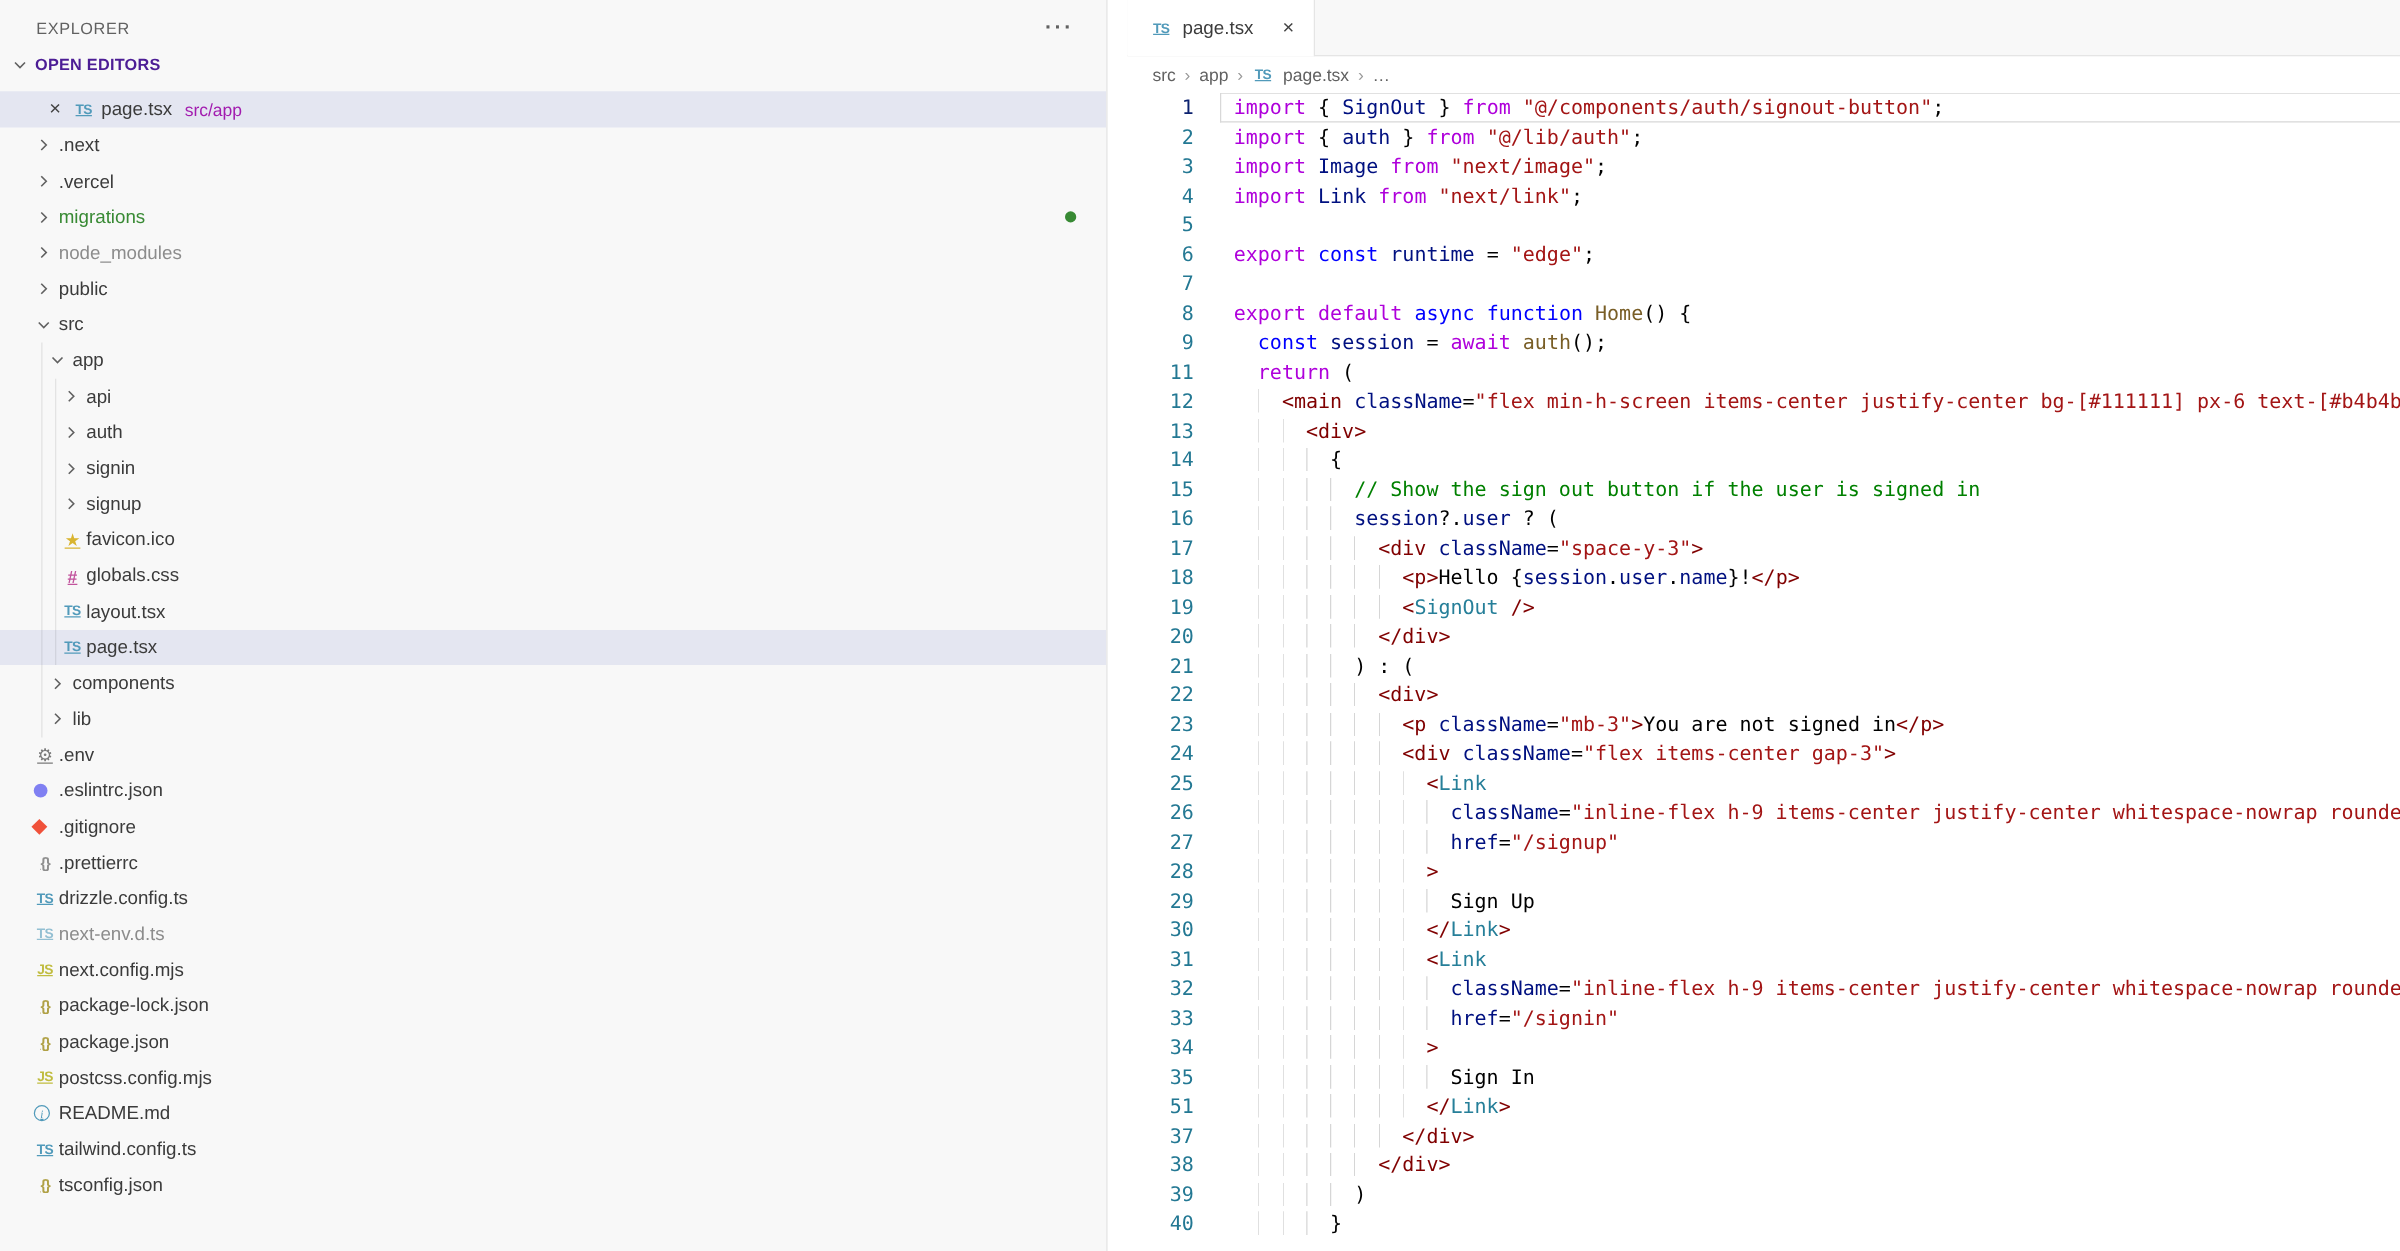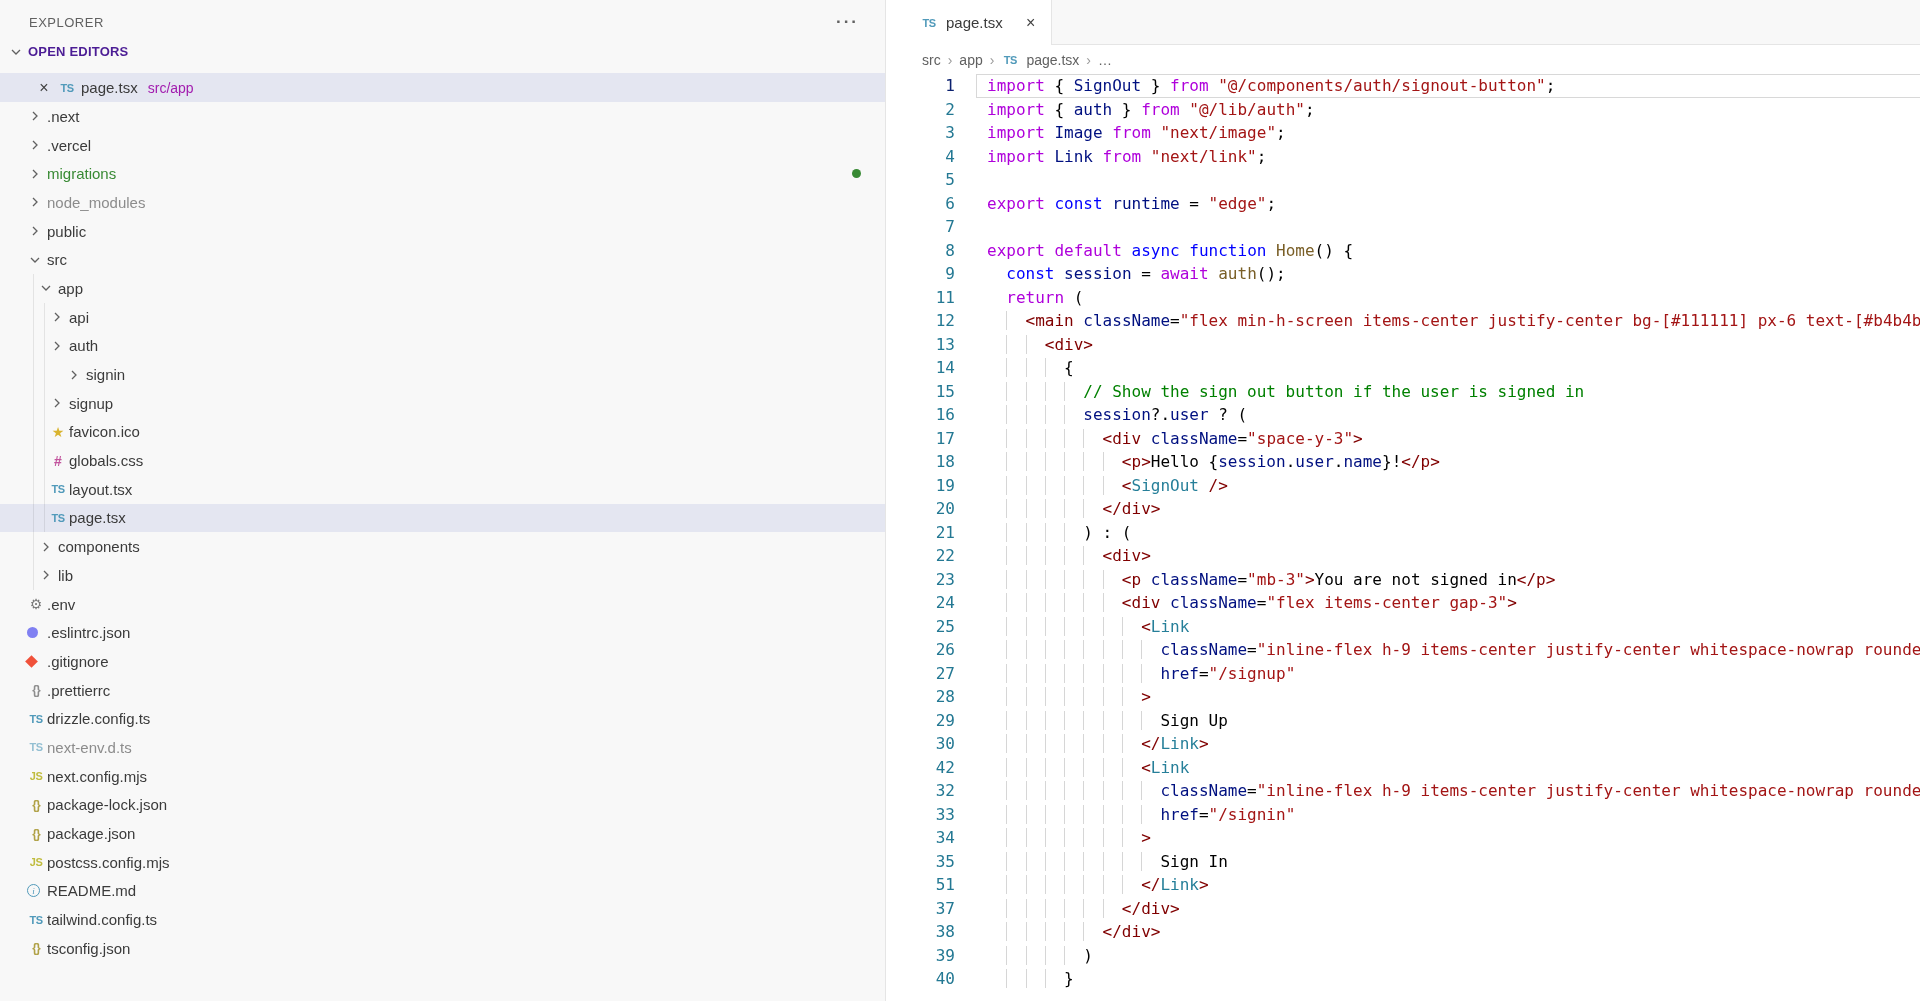--- a/index.html
+++ b/index.html
@@ -29,21 +29,21 @@
   .trow.git-added .tlabel{color:var(--git_untracked,#388a34);}
   .trow.git-ignored .tlabel{color:var(--git_ignored,#8c8c8c);}
   .trow.git-ignored .fi{opacity:.6;}
   .slot{width:20px;flex:none;display:flex;align-items:center;}
   .tlabel{white-space:nowrap;}
   .tguide{position:absolute;top:0;bottom:0;width:1px;background:rgba(97,97,97,.14);}
   .dot{position:absolute;right:24px;top:50%;margin-top:-4.5px;width:9px;height:9px;border-radius:50%;
        background:var(--git_untracked,#388a34);}
 
   
-  .fi{display:inline-flex;align-items:center;justify-content:center;width:18px;flex:none;}
+  .fi{display:inline-flex;align-items:center;justify-content:center;width:18px;flex:none;text-decoration:underline;}
   .ti{color:var(--ts_icon,#519aba);font-weight:bold;font-size:11px;letter-spacing:-.5px;}
   .ji{color:var(--js_icon,#c0bc3f);font-weight:bold;font-size:11px;letter-spacing:-.5px;}
   .star{color:#d9b430;font-size:14px;}
   .csshash{color:#c2549d;font-weight:bold;font-size:14px;}
   .gear{color:#7a7a7a;font-size:14px;}
   .esl{display:inline-block;}
   .esl::before{content:"";display:block;width:11px;height:11px;border-radius:50%;background:#8080f2;}
   .gitd{display:inline-block;}
   .gitd::before{content:"";display:block;width:9px;height:9px;background:#f0513a;transform:rotate(45deg);}
   .br{color:#b0a146;font-weight:bold;font-size:12px;letter-spacing:-1px;}
@@ -183,21 +183,21 @@
         <div class="trow" style="padding-left: 49px;">
           <span class="tguide" style="left: 33px;"></span>
           <span class="tguide" style="left: 44px;"></span>
           <span class="slot">
             <svg width="16" height="16" viewBox="0 0 16 16">
               <path d="M6 4l4 4-4 4" fill="none" stroke="#616161" stroke-width="1.3"></path>
             </svg>
           </span>
           <span class="tlabel">auth</span>
         </div>
-        <div class="trow" style="padding-left: 66px;">
+        <div class="trow" style="padding-left: 49px;">
           <span class="tguide" style="left: 33px;"></span>
           <span class="tguide" style="left: 44px;"></span>
           <span class="slot">
             <svg width="16" height="16" viewBox="0 0 16 16">
               <path d="M6 4l4 4-4 4" fill="none" stroke="#616161" stroke-width="1.3"></path>
             </svg>
           </span>
           <span class="tlabel">signin</span>
         </div>
         <div class="trow" style="padding-left: 49px;">
@@ -384,21 +384,21 @@
         <div class="line"><span class="ln">21</span><span class="lc"><span>  </span><span class="g">  </span><span class="g">  </span><span class="g">  </span><span class="g">  </span><span class="tk-pn">) : (</span></span></div>
         <div class="line"><span class="ln">22</span><span class="lc"><span>  </span><span class="g">  </span><span class="g">  </span><span class="g">  </span><span class="g">  </span><span class="g">  </span><span class="tk-tag">&lt;div&gt;</span></span></div>
         <div class="line"><span class="ln">23</span><span class="lc"><span>  </span><span class="g">  </span><span class="g">  </span><span class="g">  </span><span class="g">  </span><span class="g">  </span><span class="g">  </span><span class="tk-tag">&lt;p</span><span class="tk-pn"> </span><span class="tk-var">className</span><span class="tk-pn">=</span><span class="tk-str">"mb-3"</span><span class="tk-tag">&gt;</span><span class="tk-txt">You are not signed in</span><span class="tk-tag">&lt;/p&gt;</span></span></div>
         <div class="line"><span class="ln">24</span><span class="lc"><span>  </span><span class="g">  </span><span class="g">  </span><span class="g">  </span><span class="g">  </span><span class="g">  </span><span class="g">  </span><span class="tk-tag">&lt;div</span><span class="tk-pn"> </span><span class="tk-var">className</span><span class="tk-pn">=</span><span class="tk-str">"flex items-center gap-3"</span><span class="tk-tag">&gt;</span></span></div>
         <div class="line"><span class="ln">25</span><span class="lc"><span>  </span><span class="g">  </span><span class="g">  </span><span class="g">  </span><span class="g">  </span><span class="g">  </span><span class="g">  </span><span class="g">  </span><span class="tk-tag">&lt;</span><span class="tk-cmp">Link</span></span></div>
         <div class="line"><span class="ln">26</span><span class="lc"><span>  </span><span class="g">  </span><span class="g">  </span><span class="g">  </span><span class="g">  </span><span class="g">  </span><span class="g">  </span><span class="g">  </span><span class="g">  </span><span class="tk-var">className</span><span class="tk-pn">=</span><span class="tk-str">"inline-flex h-9 items-center justify-center whitespace-nowrap rounded-lg"</span></span></div>
         <div class="line"><span class="ln">27</span><span class="lc"><span>  </span><span class="g">  </span><span class="g">  </span><span class="g">  </span><span class="g">  </span><span class="g">  </span><span class="g">  </span><span class="g">  </span><span class="g">  </span><span class="tk-var">href</span><span class="tk-pn">=</span><span class="tk-str">"/signup"</span></span></div>
         <div class="line"><span class="ln">28</span><span class="lc"><span>  </span><span class="g">  </span><span class="g">  </span><span class="g">  </span><span class="g">  </span><span class="g">  </span><span class="g">  </span><span class="g">  </span><span class="tk-tag">&gt;</span></span></div>
         <div class="line"><span class="ln">29</span><span class="lc"><span>  </span><span class="g">  </span><span class="g">  </span><span class="g">  </span><span class="g">  </span><span class="g">  </span><span class="g">  </span><span class="g">  </span><span class="g">  </span><span class="tk-txt">Sign Up</span></span></div>
         <div class="line"><span class="ln">30</span><span class="lc"><span>  </span><span class="g">  </span><span class="g">  </span><span class="g">  </span><span class="g">  </span><span class="g">  </span><span class="g">  </span><span class="g">  </span><span class="tk-tag">&lt;/</span><span class="tk-cmp">Link</span><span class="tk-tag">&gt;</span></span></div>
-        <div class="line"><span class="ln">42</span><span class="lc"><span>  </span><span class="g">  </span><span class="g">  </span><span class="g">  </span><span class="g">  </span><span class="g">  </span><span class="g">  </span><span class="g">  </span><span class="tk-tag">&lt;</span><span class="tk-cmp">Link</span></span></div>
+        <div class="line"><span class="ln">31</span><span class="lc"><span>  </span><span class="g">  </span><span class="g">  </span><span class="g">  </span><span class="g">  </span><span class="g">  </span><span class="g">  </span><span class="g">  </span><span class="tk-tag">&lt;</span><span class="tk-cmp">Link</span></span></div>
         <div class="line"><span class="ln">32</span><span class="lc"><span>  </span><span class="g">  </span><span class="g">  </span><span class="g">  </span><span class="g">  </span><span class="g">  </span><span class="g">  </span><span class="g">  </span><span class="g">  </span><span class="tk-var">className</span><span class="tk-pn">=</span><span class="tk-str">"inline-flex h-9 items-center justify-center whitespace-nowrap rounded-lg"</span></span></div>
         <div class="line"><span class="ln">33</span><span class="lc"><span>  </span><span class="g">  </span><span class="g">  </span><span class="g">  </span><span class="g">  </span><span class="g">  </span><span class="g">  </span><span class="g">  </span><span class="g">  </span><span class="tk-var">href</span><span class="tk-pn">=</span><span class="tk-str">"/signin"</span></span></div>
         <div class="line"><span class="ln">34</span><span class="lc"><span>  </span><span class="g">  </span><span class="g">  </span><span class="g">  </span><span class="g">  </span><span class="g">  </span><span class="g">  </span><span class="g">  </span><span class="tk-tag">&gt;</span></span></div>
         <div class="line"><span class="ln">35</span><span class="lc"><span>  </span><span class="g">  </span><span class="g">  </span><span class="g">  </span><span class="g">  </span><span class="g">  </span><span class="g">  </span><span class="g">  </span><span class="g">  </span><span class="tk-txt">Sign In</span></span></div>
         <div class="line"><span class="ln">51</span><span class="lc"><span>  </span><span class="g">  </span><span class="g">  </span><span class="g">  </span><span class="g">  </span><span class="g">  </span><span class="g">  </span><span class="g">  </span><span class="tk-tag">&lt;/</span><span class="tk-cmp">Link</span><span class="tk-tag">&gt;</span></span></div>
         <div class="line"><span class="ln">37</span><span class="lc"><span>  </span><span class="g">  </span><span class="g">  </span><span class="g">  </span><span class="g">  </span><span class="g">  </span><span class="g">  </span><span class="tk-tag">&lt;/div&gt;</span></span></div>
         <div class="line"><span class="ln">38</span><span class="lc"><span>  </span><span class="g">  </span><span class="g">  </span><span class="g">  </span><span class="g">  </span><span class="g">  </span><span class="tk-tag">&lt;/div&gt;</span></span></div>
         <div class="line"><span class="ln">39</span><span class="lc"><span>  </span><span class="g">  </span><span class="g">  </span><span class="g">  </span><span class="g">  </span><span class="tk-pn">)</span></span></div>
         <div class="line"><span class="ln">40</span><span class="lc"><span>  </span><span class="g">  </span><span class="g">  </span><span class="g">  </span><span class="tk-pn">}</span></span></div>
       </div>

